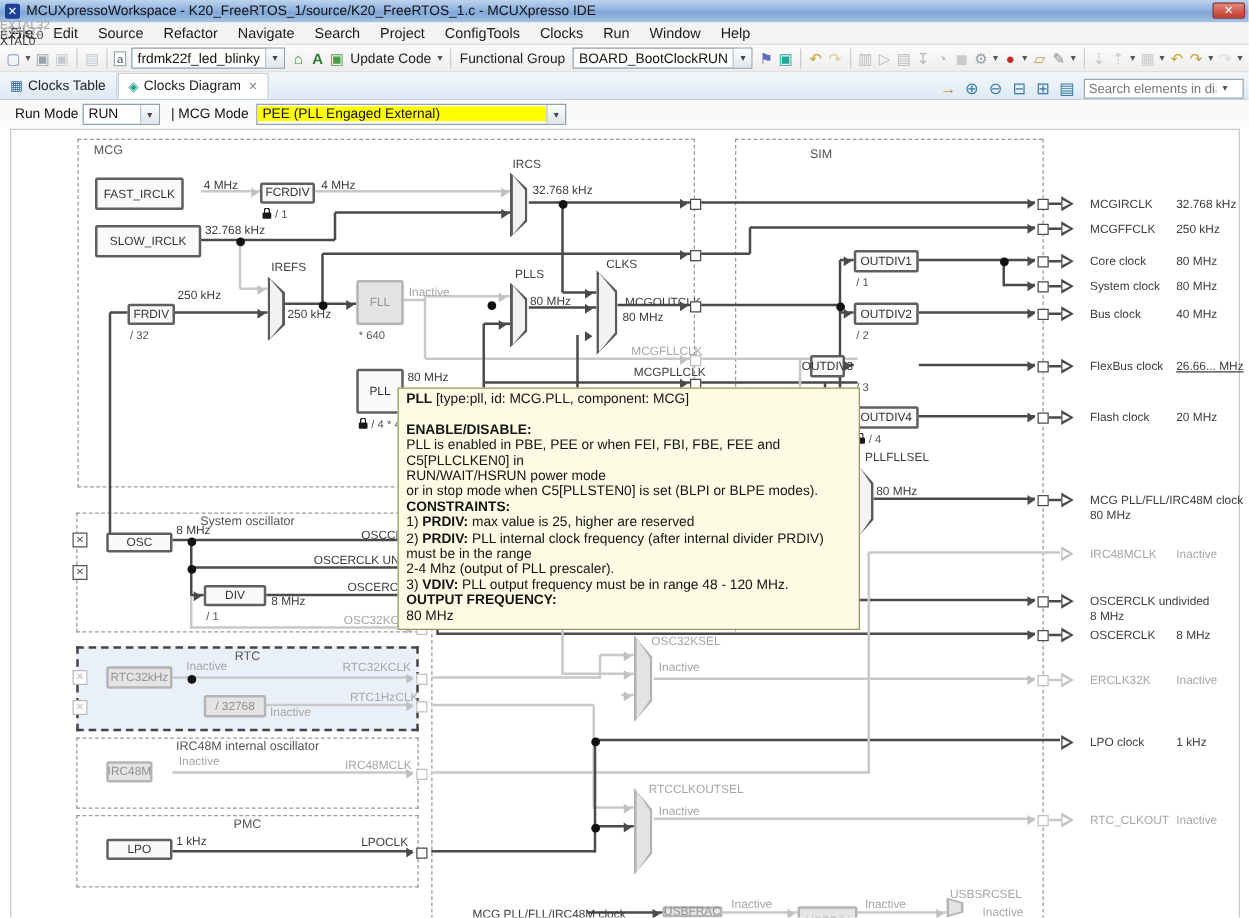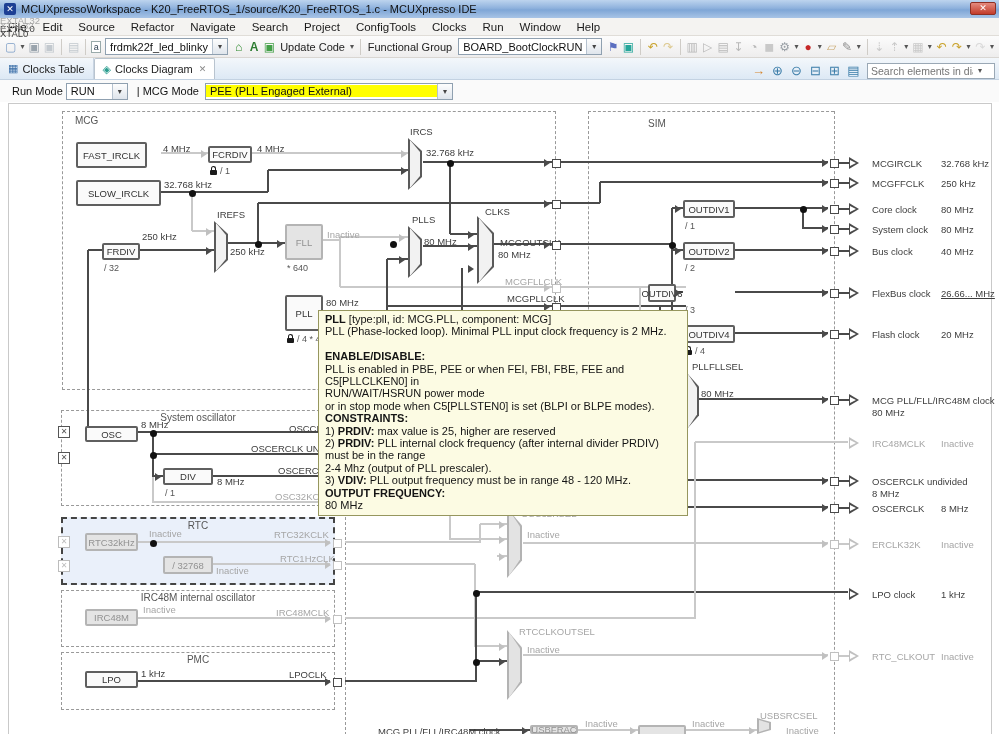--- a/index.html
+++ b/index.html
@@ -353,21 +353,21 @@
         <span class="lock"></span>
         <span>/ 4</span>
       </div>
       <div class="dbox ac" style="left: 85px; top: 426px; width: 53px; height: 16px;">OSC</div>
       <div class="dbox ac" style="left: 163px; top: 468px; width: 50px; height: 17px;">DIV</div>
       <div class="dsub" style="left: 165px; top: 488px;">
         <span>/ 1</span>
       </div>
       <div class="dbox in" style="left: 85px; top: 533px; width: 53px; height: 18px;">RTC32kHz</div>
       <div class="dbox in" style="left: 163px; top: 556px; width: 50px; height: 18px;">/ 32768</div>
-      <div class="dbox in" style="left: 85px; top: 609px; width: 53px; height: 17px;">IRC48M</div>
+      <div class="dbox in" style="left: 85px; top: 609px; width: 37px; height: 17px;">IRC48M</div>
       <div class="dbox ac" style="left: 85px; top: 671px; width: 53px; height: 17px;">LPO</div>
       <div class="dbox in" style="left: 530px; top: 725px; width: 48px; height: 9px;">USBFRAC</div>
       <div class="dbox in" style="left: 638px; top: 725px; width: 48px; height: 24px;">USBDIV</div>
       <div class="mux ac" style="left: 408px; top: 138px; width: 14px; height: 52px;">
         <div class="fill"></div>
       </div>
       <div class="mux ac" style="left: 214px; top: 221px; width: 14px; height: 52px;">
         <div class="fill"></div>
       </div>
       <div class="mux ac" style="left: 408px; top: 226px; width: 14px; height: 52px;">
@@ -568,21 +568,20 @@
       <div class="pin " style="left: 58px; top: 426px;">✕</div>
       <div class="dlabel " style="top: 23px;">EXTAL0</div>
       <div class="pin " style="left: 58px; top: 452px;">✕</div>
       <div class="dlabel " style="top: 28px;">XTAL0</div>
       <div class="pin in" style="left: 58px; top: 536px;">✕</div>
       <div class="dlabel in" style="top: 15px;">EXTAL32</div>
       <div class="pin in" style="left: 58px; top: 560px;">✕</div>
       <div class="dlabel in" style="top: 20px;">XTAL32</div>
       <div class="tooltip">
         <div class="ln"><b>PLL</b><span> [type:pll, id: MCG.PLL, component: MCG]</span></div>
-        <div class="ln"><span>PLL (Phase-locked loop). Minimal PLL input clock frequency is 2 MHz.</span></div>
         <div class="ln"><span></span></div>
         <div class="ln"><b>ENABLE/DISABLE:</b></div>
         <div class="ln"><span>PLL is enabled in PBE, PEE or when FEI, FBI, FBE, FEE and C5[PLLCLKEN0] in</span></div>
         <div class="ln"><span>RUN/WAIT/HSRUN power mode</span></div>
         <div class="ln"><span>or in stop mode when C5[PLLSTEN0] is set (BLPI or BLPE modes).</span></div>
         <div class="ln"><b>CONSTRAINTS:</b></div>
         <div class="ln"><span>1) </span><b>PRDIV:</b><span> max value is 25, higher are reserved</span></div>
         <div class="ln"><span>2) </span><b>PRDIV:</b><span> PLL internal clock frequency (after internal divider PRDIV) must be in the range</span></div>
         <div class="ln"><span>2-4 Mhz (output of PLL prescaler).</span></div>
         <div class="ln"><span>3) </span><b>VDIV:</b><span> PLL output frequency must be in range 48 - 120 MHz.</span></div>

